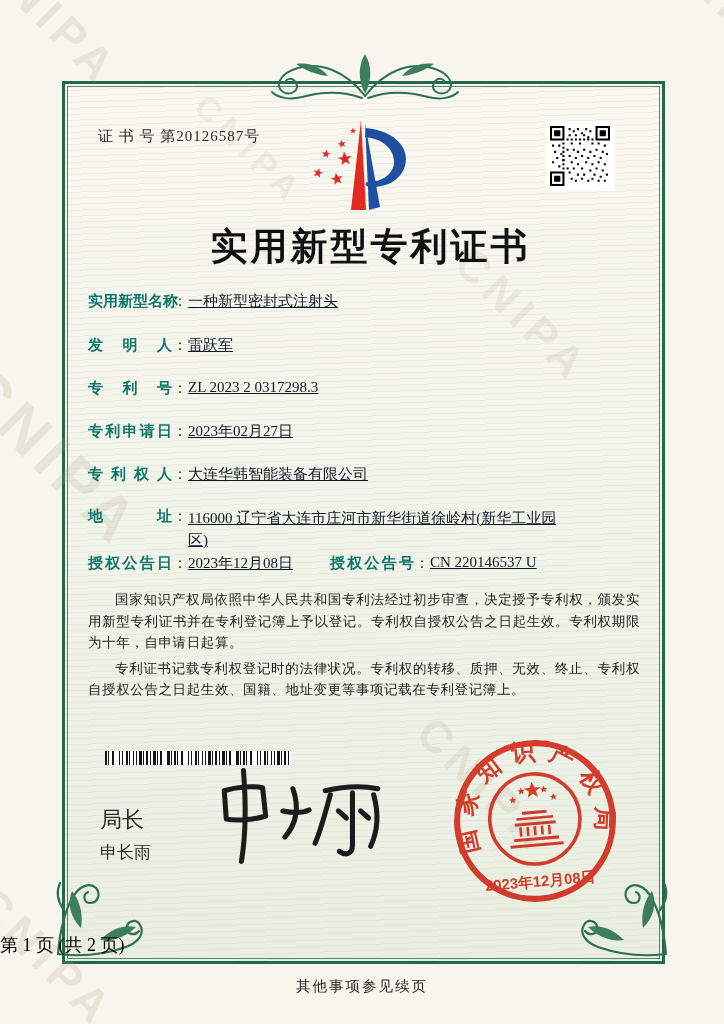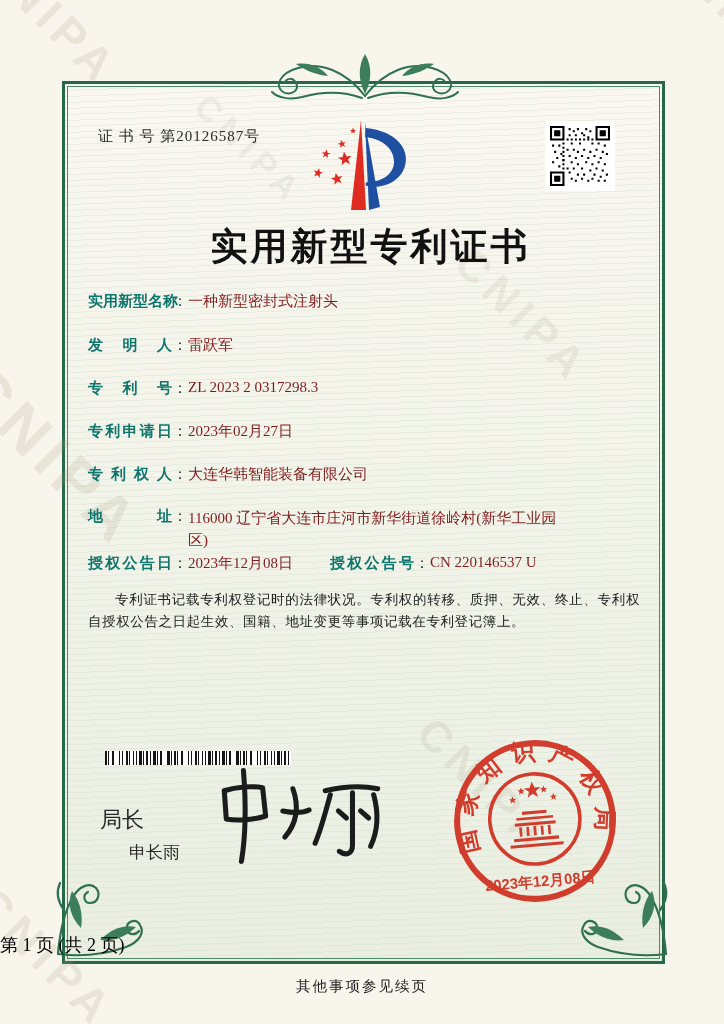--- a/index.html
+++ b/index.html
@@ -52,42 +52,42 @@
   .title{
     position:absolute;left:0;right:0;top:222px;text-align:center;
     font-size:37px;font-weight:bold;letter-spacing:3px;color:#111;margin-left:17px;
   }
 
   
   .frow{position:absolute;left:88px;font-size:15px;white-space:nowrap;}
   .flabel{display:inline-block;width:84px;text-align:justify;text-align-last:justify;
           vertical-align:top;color:#0f766e;font-weight:bold;}
   .fcolon{display:inline-block;width:16px;text-align:center;vertical-align:top;}
-  .fvalue{display:inline-block;vertical-align:top;color:#7f1d1d;}
+  .fvalue{display:inline-block;vertical-align:top;color:#0f172a;text-decoration:underline;}
   .fvalue-wrap{white-space:normal;width:370px;line-height:22px;}
   .fpair2{position:absolute;left:242px;top:0;}
 
   
   .paras{position:absolute;left:88px;top:589px;width:552px;}
   .paras p{
     margin:0 0 4px 0;font-size:13.5px;line-height:21.5px;letter-spacing:0.6px;
     text-indent:2em;text-align:justify;color:#222;
   }
 
   
   .barcode{
     position:absolute;left:105px;top:751px;width:186px;height:14px;
     background:repeating-linear-gradient(90deg,
       #151515 0 1.6px, #fdfdfd 1.6px 3.4px,
       #151515 3.4px 4.2px, #fdfdfd 4.2px 6.8px,
       #151515 6.8px 9.4px, #fdfdfd 9.4px 10.6px,
       #151515 10.6px 11.4px, #fdfdfd 11.4px 13.8px);
   }
   .bureau-title{position:absolute;left:100px;top:805px;font-size:22px;font-family:"Liberation Sans",sans-serif;}
-  .bureau-name{position:absolute;left:100px;top:841px;font-size:17px;font-family:"Liberation Sans",sans-serif;margin-left:29px;}
+  .bureau-name{position:absolute;left:100px;top:841px;font-size:17px;font-family:"Liberation Sans",sans-serif;}
   .signature{position:absolute;left:196px;top:760px;}
   .seal{position:absolute;left:451px;top:737px;transform:rotate(-5deg);opacity:0.93;}
 
   .page-info{position:absolute;left:0;right:0;top:933px;text-align:left;font-size:18px;color:#000000;}
   .footer-note{position:absolute;left:0;right:0;top:977px;text-align:center;font-size:14.5px;
                letter-spacing:2px;color:#222;}
 </style>
 </head>
 <body>
 
@@ -191,20 +191,21 @@
     <span class="flabel">地址</span><span class="fcolon">：</span><span class="fvalue fvalue-wrap">116000 辽宁省大连市庄河市新华街道徐岭村(新华工业园区)</span>
   </div>
   <div class="frow" style="top:554px">
     <span class="flabel">授权公告日</span><span class="fcolon">：</span><span class="fvalue">2023年12月08日</span>
     <span class="fpair2">
       <span class="flabel">授权公告号</span><span class="fcolon">：</span><span class="fvalue">CN 220146537 U</span>
     </span>
   </div>
 
   <div class="paras">
+    <p>国家知识产权局依照中华人民共和国专利法经过初步审查，决定授予专利权，颁发实用新型专利证书并在专利登记簿上予以登记。专利权自授权公告之日起生效。专利权期限为十年，自申请日起算。</p>
     <p>专利证书记载专利权登记时的法律状况。专利权的转移、质押、无效、终止、专利权自授权公告之日起生效、国籍、地址变更等事项记载在专利登记簿上。</p>
   </div>
 
   <div class="barcode"></div>
 
   <div class="bureau-title">局长</div>
   <div class="bureau-name">申长雨</div>
 
   <svg class="signature" width="212" height="112" viewBox="0 0 210 110">
     <g stroke="#1c1c1c" stroke-width="5" fill="none" stroke-linecap="round" stroke-linejoin="round">

